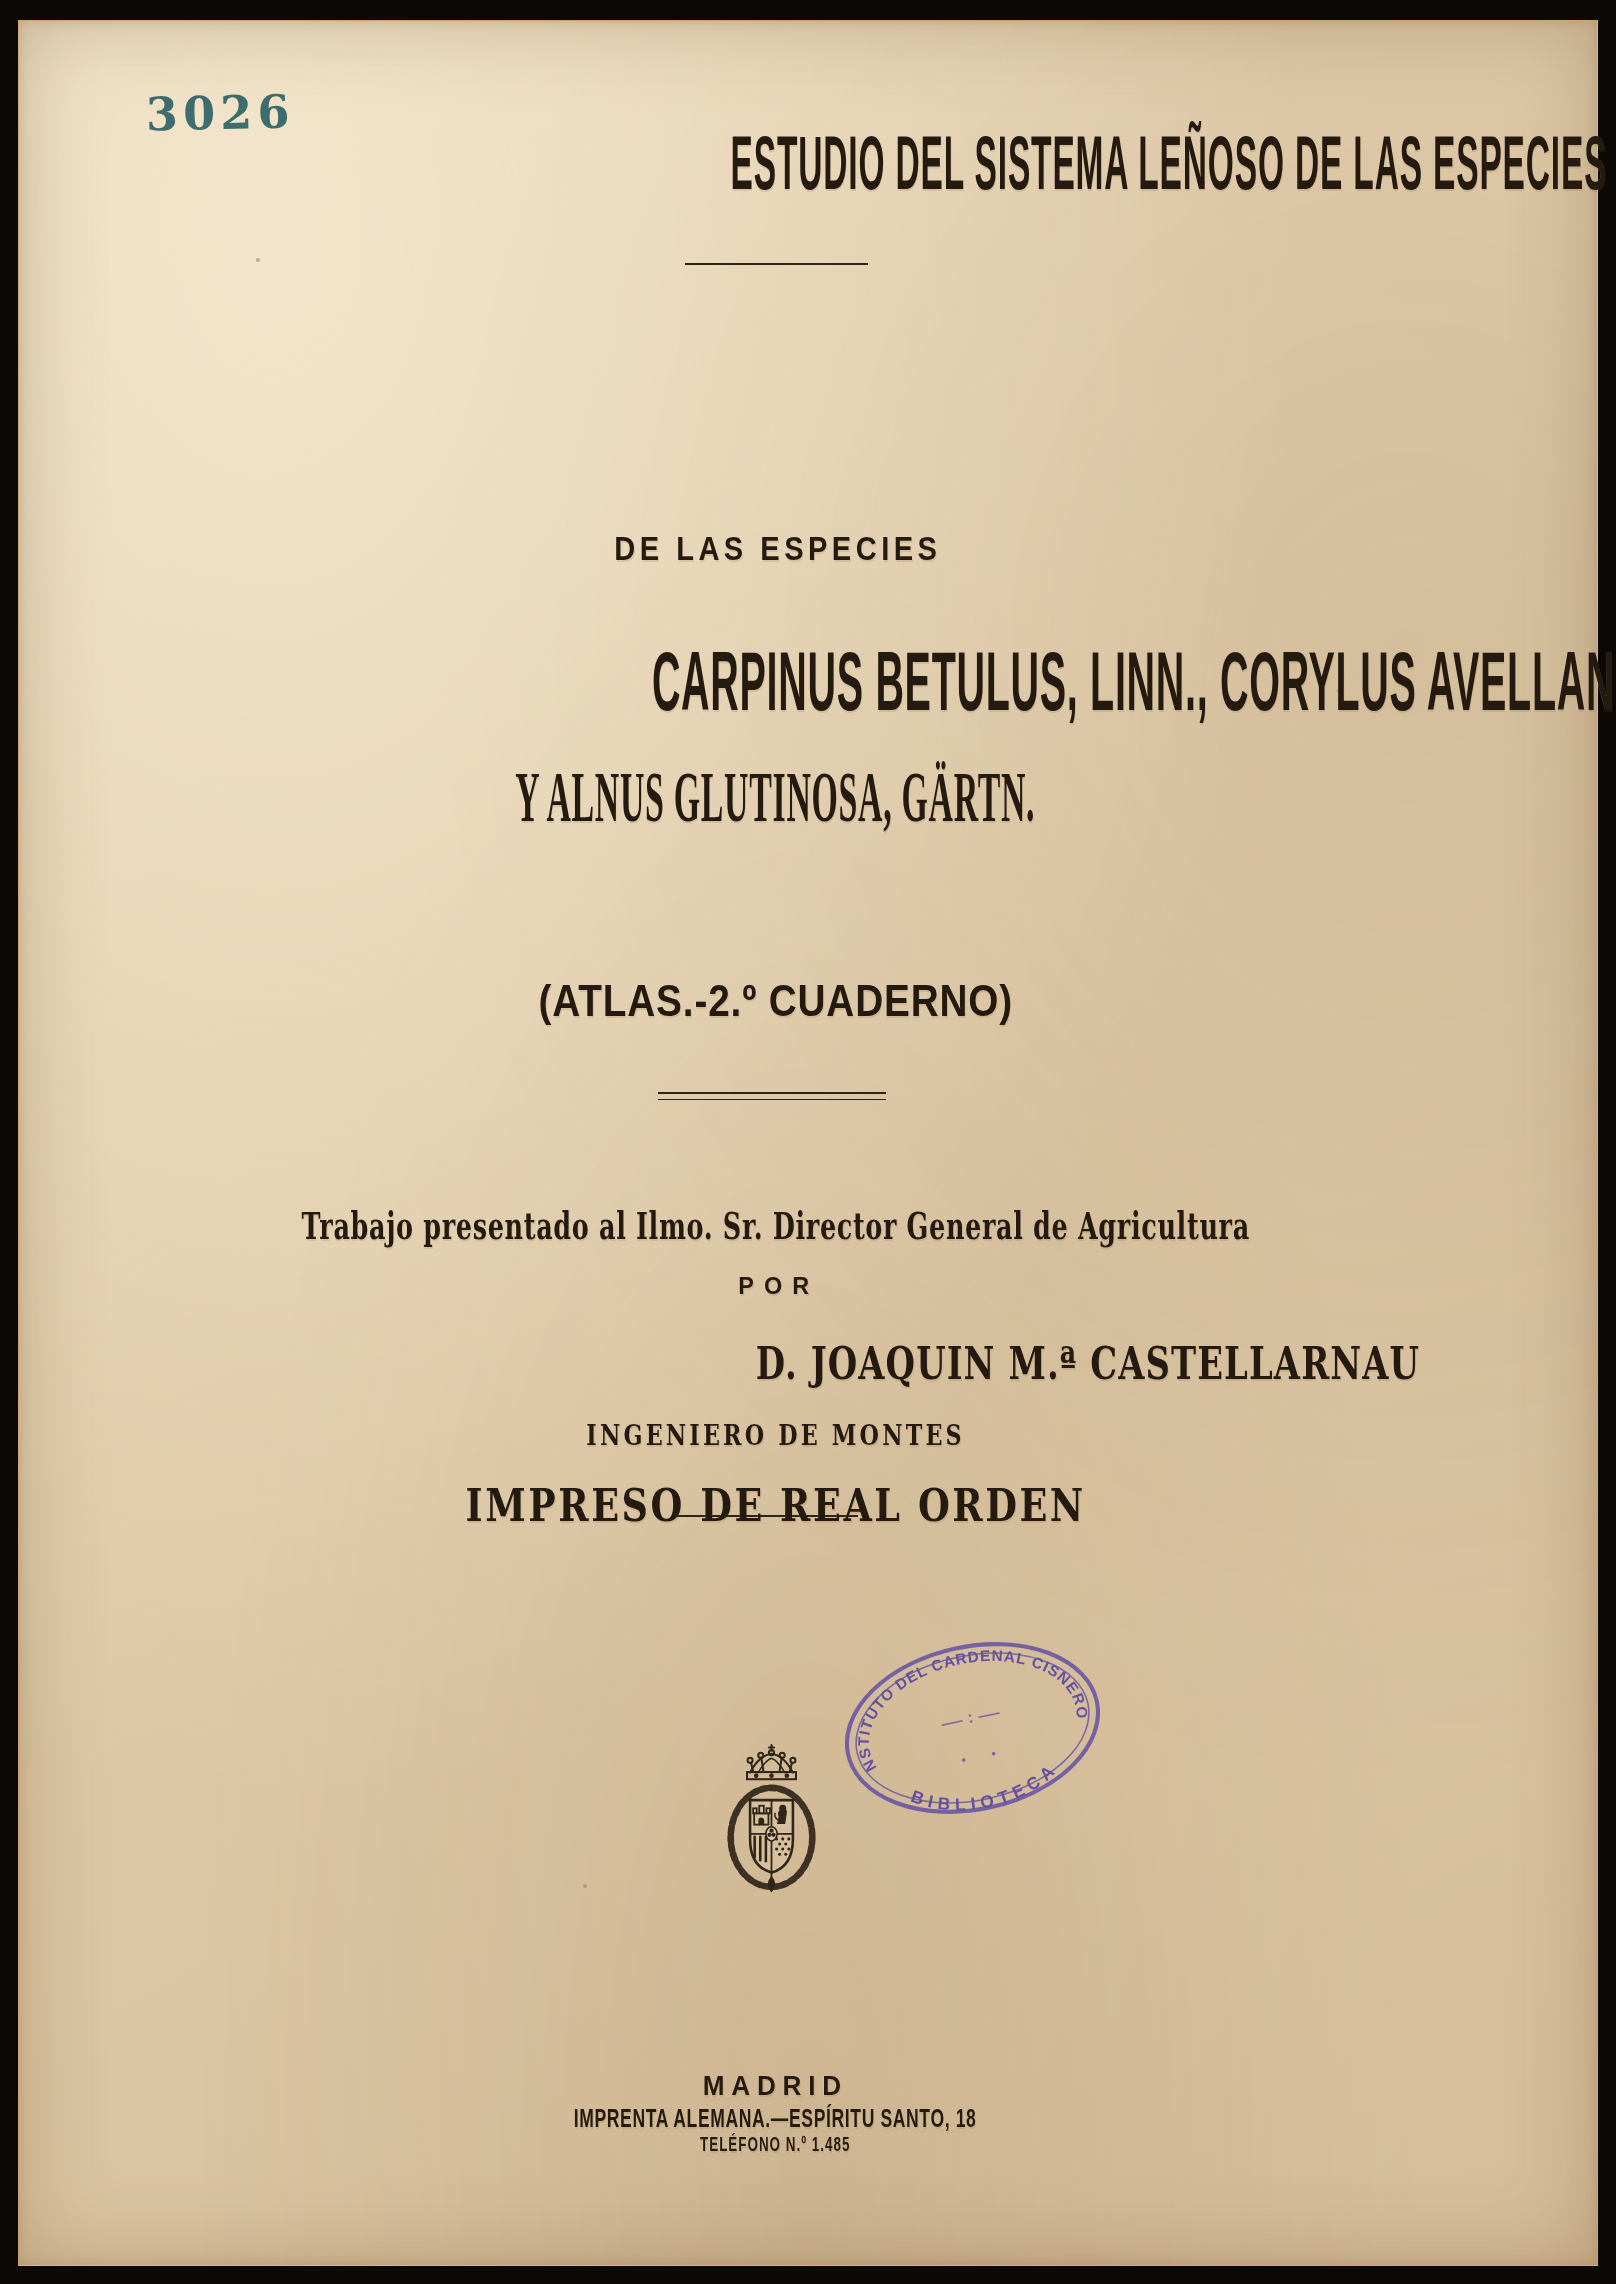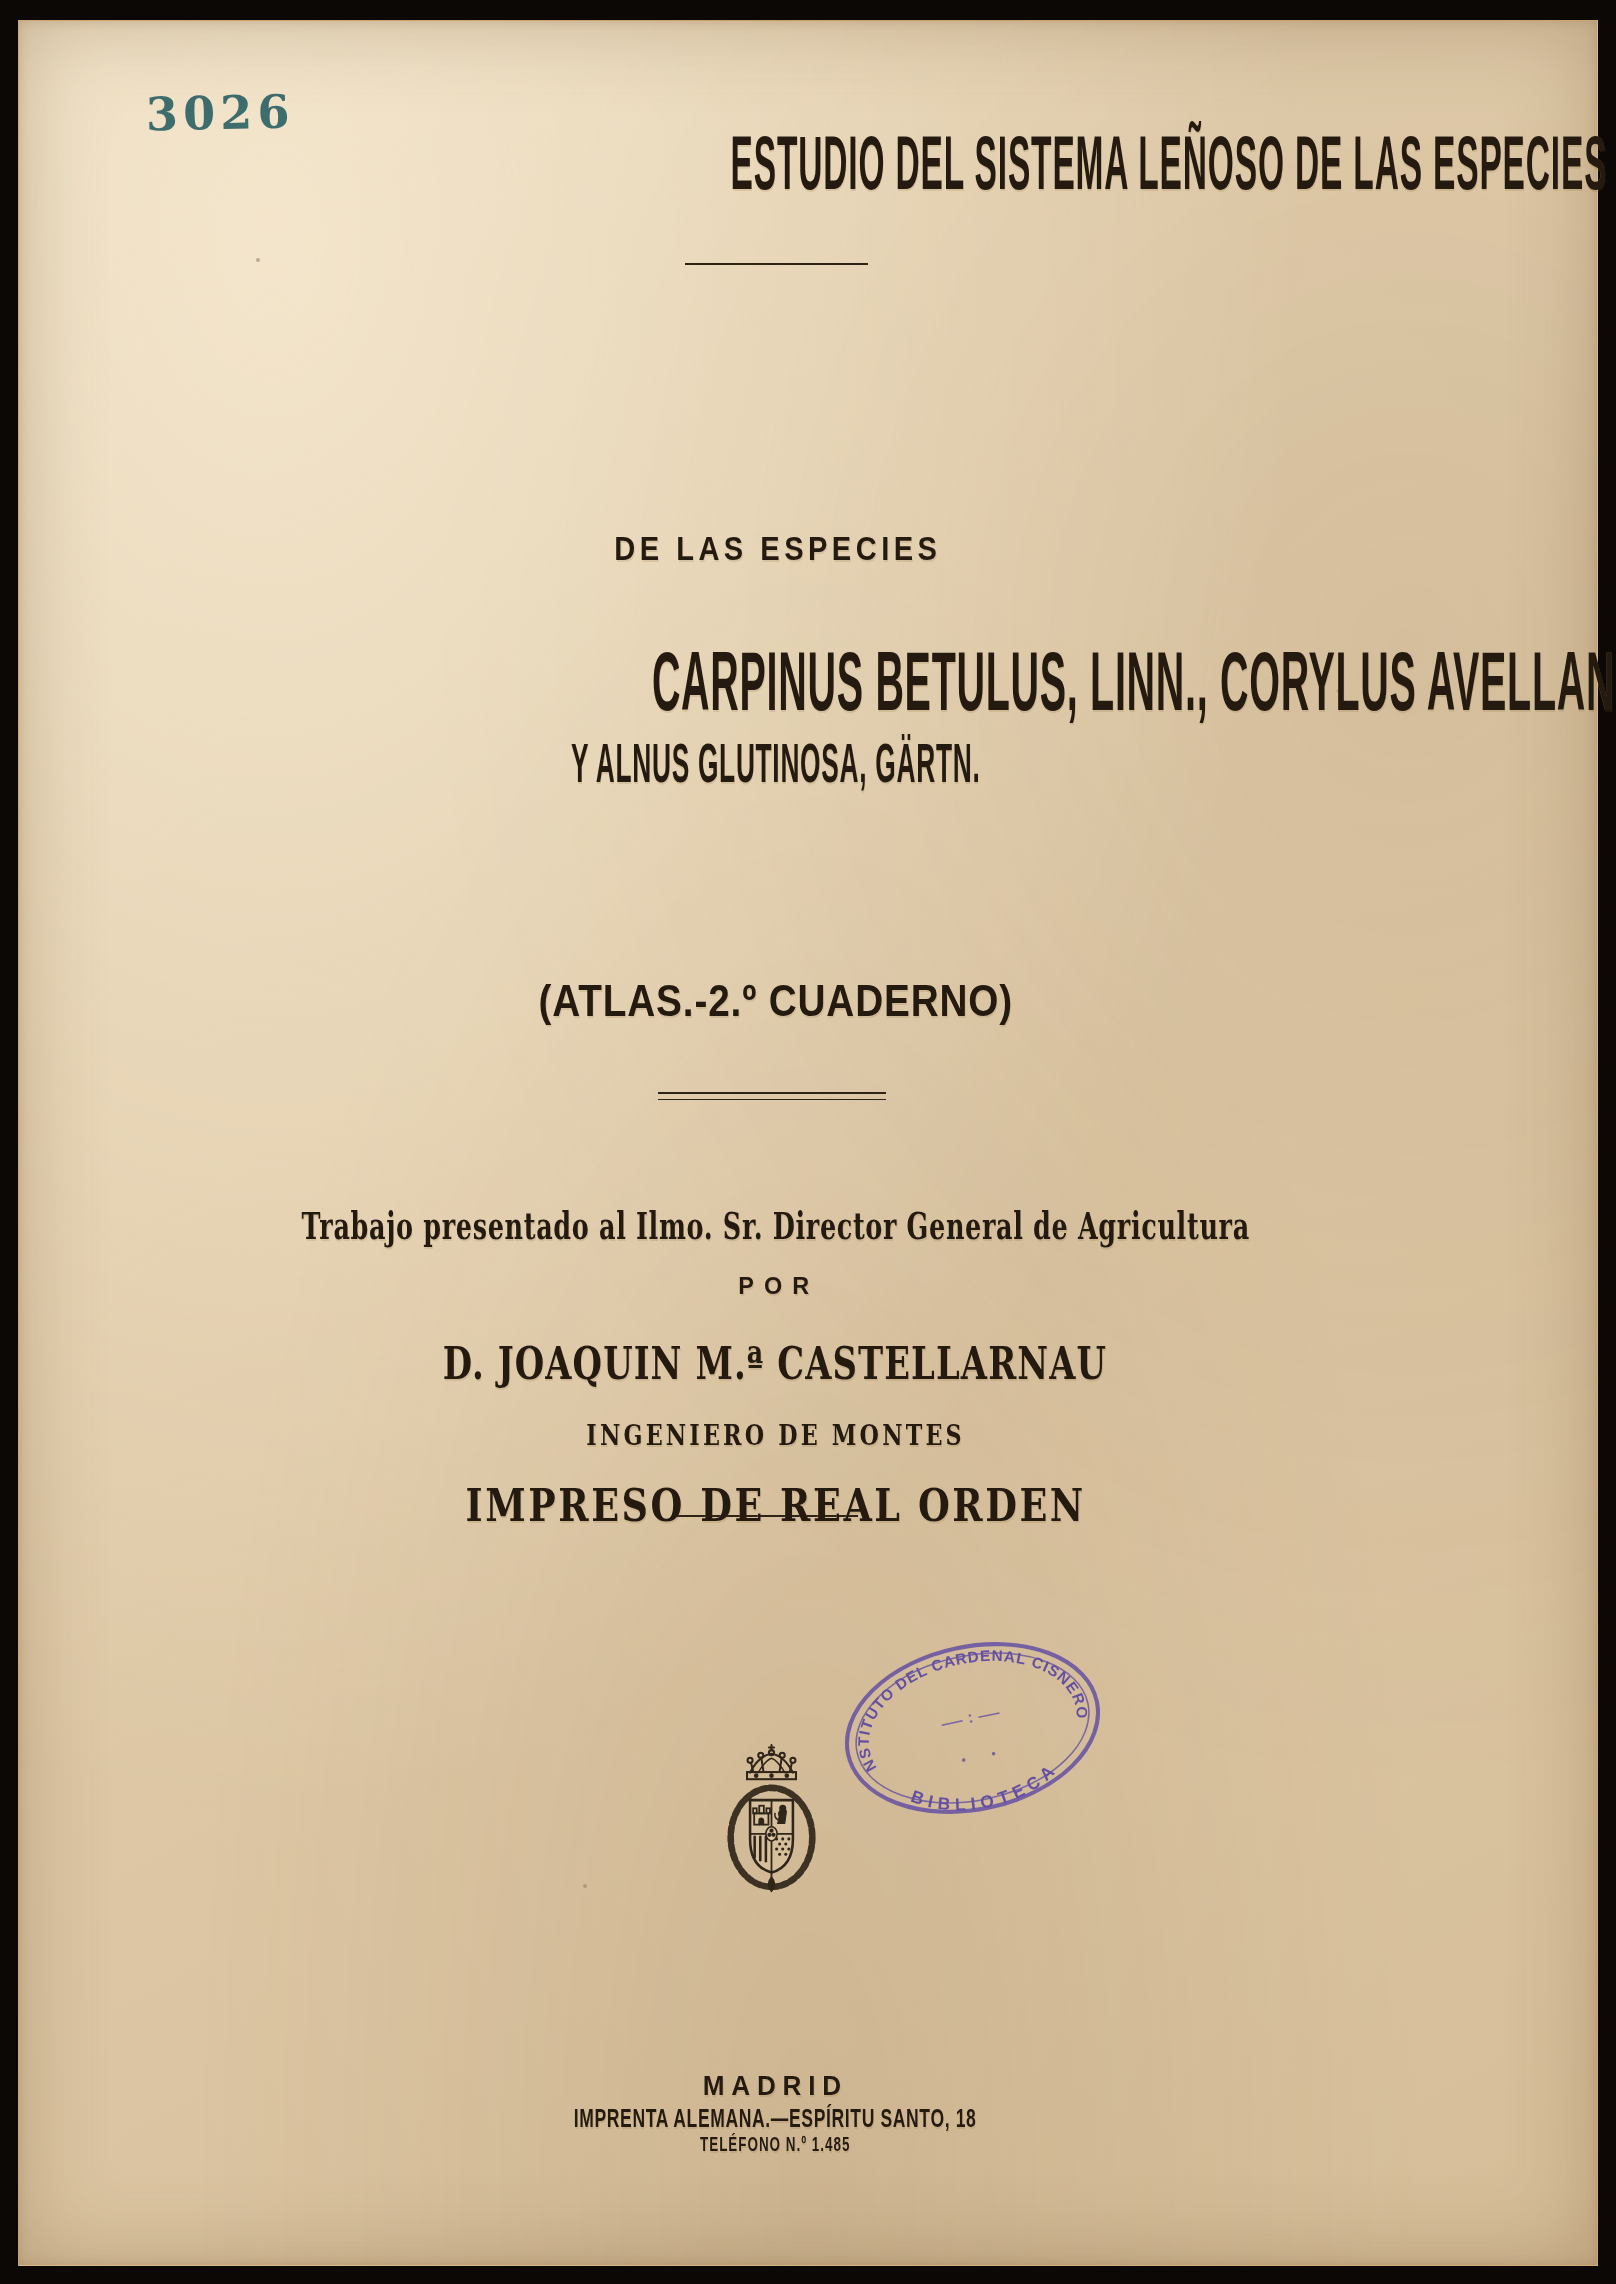--- a/index.html
+++ b/index.html
@@ -24,25 +24,25 @@
   .sqz{display:inline-block;white-space:nowrap;transform-origin:50% 50%;}
 
   .catnum{position:absolute;left:127px;top:69px;font-family:"DejaVu Serif",serif;
           font-weight:700;font-size:46px;color:#2f6366;letter-spacing:5.1px;line-height:1;
           transform:rotate(-1.2deg);opacity:.92;text-shadow:none;}
 
   .series{top:104px;font-size:76px;}          .series .sqz{transform:scaleX(.44);letter-spacing:2px;}
   .maintitle{top:356px;font-size:71px;}       .maintitle .sqz{transform:scaleX(.58);letter-spacing:1px;}
   .subtitle{top:511px;font-size:33px;padding-left:6px;}        .subtitle .sqz{transform:scaleX(.88);letter-spacing:5.1px;}
   .species1{top:618px;font-size:84px;}       .species1 .sqz{transform:scaleX(.47);letter-spacing:1.5px;}
-  .species2{top:714px;font-size:56px;}       .species2 .sqz{transform:scaleX(.47);letter-spacing:1.5px;}
+  .species2{top:740px;font-size:72px;font-family:Liberation Serif, serif;}       .species2 .sqz{transform:scaleX(.47);letter-spacing:1.5px;}
   .atlas{top:957px;font-size:45px;}           .atlas .sqz{transform:scaleX(.86);letter-spacing:1px;}
   .dedication{top:1186px;font-size:38px;}      .dedication .sqz{transform:scaleX(.67);letter-spacing:1px;}
   .por{top:1254px;font-size:23.4px;padding-left:7px;}             .por .sqz{transform:scaleX(1);letter-spacing:10.2px;}
-  .author{top:1320px;font-size:45px;}          .author .sqz{transform:scaleX(.75);letter-spacing:1.5px;}
+  .author{top:1320px;font-size:45px;text-align:right;}          .author .sqz{transform:scaleX(.75);letter-spacing:1.5px;}
   .authtitle{top:1400px;font-size:28.5px;}       .authtitle .sqz{transform:scaleX(.78);letter-spacing:4.1px;}
   .ordernote{top:1463px;font-size:44px;}       .ordernote .sqz{transform:scaleX(.83);letter-spacing:3.1px;}
   .madrid{top:2051px;font-size:27.5px;}          .madrid .sqz{transform:scaleX(.95);letter-spacing:7.1px;}
   .imprenta{top:2084px;font-size:26.5px;}        .imprenta .sqz{transform:scaleX(.66);letter-spacing:1px;}
   .telefono{top:2113px;font-size:20px;}        .telefono .sqz{transform:scaleX(.67);letter-spacing:1.5px;}
 
   .rule{position:absolute;background:#2e2315;height:2px;}
   .rule1{left:666px;top:242px;width:183px;}
   .rule3{left:657px;top:1494px;width:182px;}
   .drule{position:absolute;left:639px;top:1071px;width:228px;height:4.6px;

